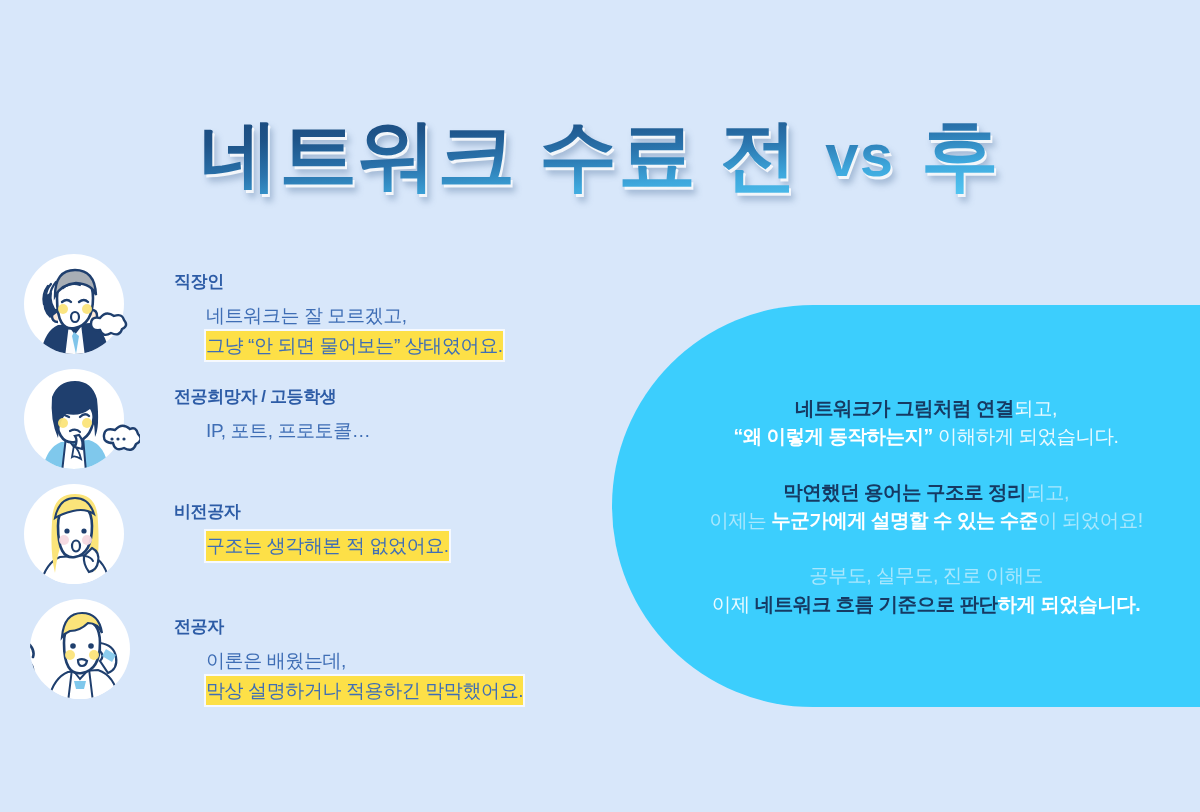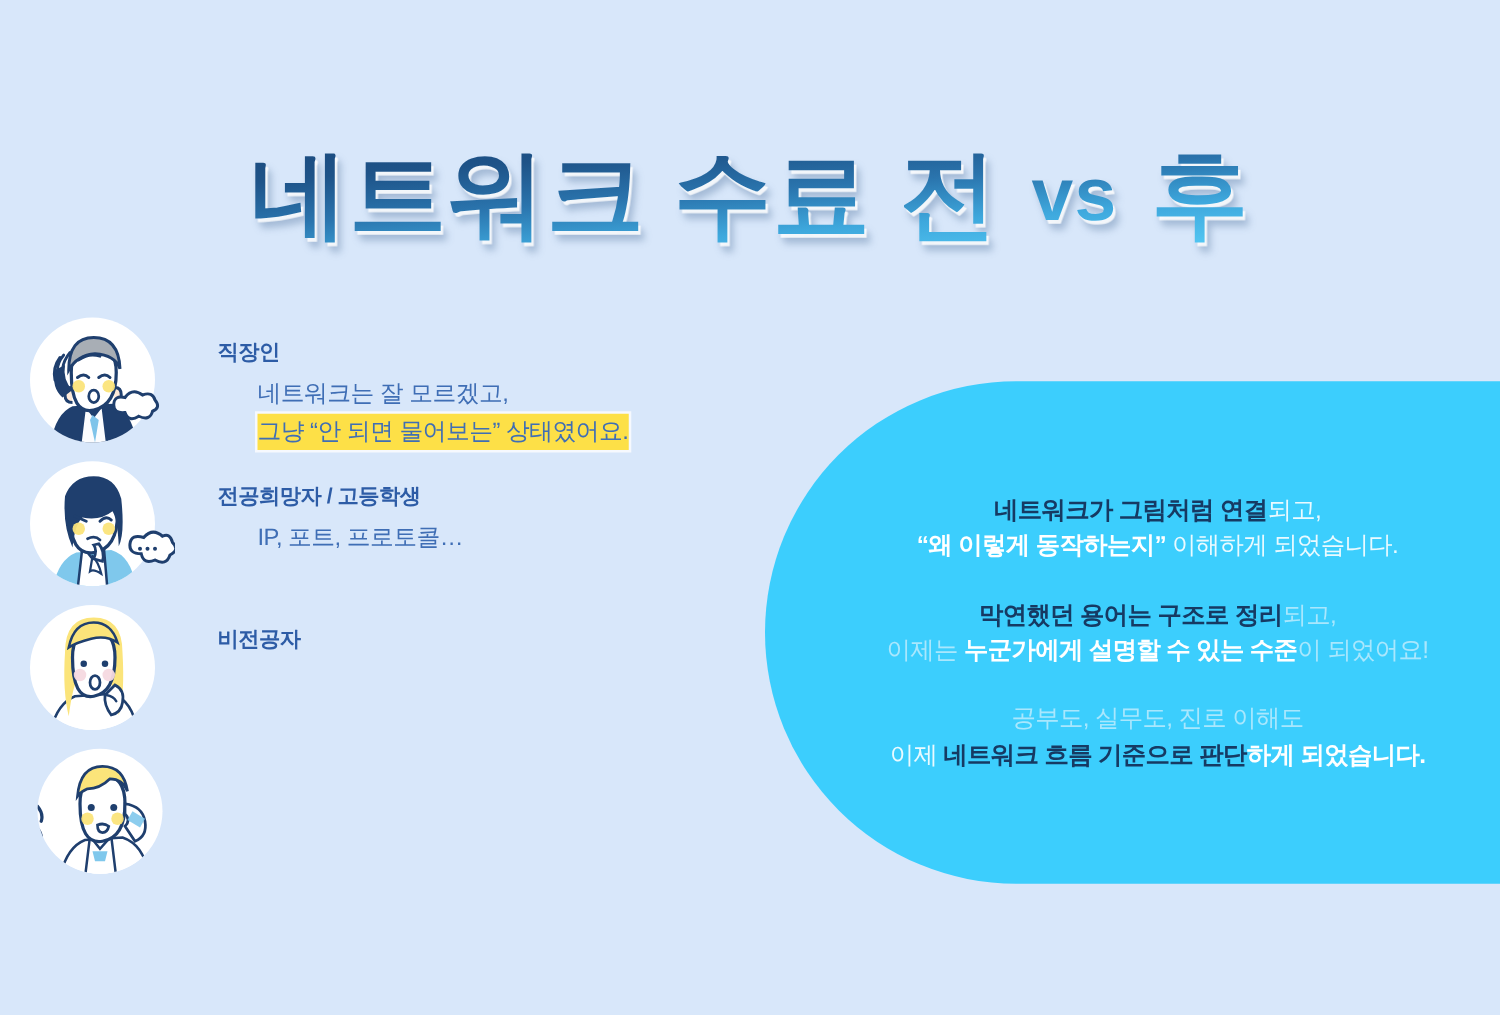--- a/index.html
+++ b/index.html
@@ -237,20 +237,21 @@
           <circle cx="45" cy="49" r="2.6" fill="#1f3f6e"></circle>
           <circle cx="62" cy="49" r="2.6" fill="#1f3f6e"></circle>
           <ellipse cx="54" cy="64" rx="4" ry="5.5" fill="none" stroke="#1f3f6e" stroke-width="2.2"></ellipse>
           <path d="M70 66 q8 4 6 14 q-1 8 -9 10 q-6-8 -5-16z" fill="#ffffff" stroke="#1f3f6e" stroke-width="2.2"></path>
           <path d="M63 74 q6 1 8 5" fill="none" stroke="#1f3f6e" stroke-width="2" stroke-linecap="round"></path>
         </g>
       </svg>
     </div>
     <div class="person-text">
       <div class="person-title">비전공자</div>
+      <span class="person-line hl">구조는 생각해본 적 없었어요.</span>
     </div>
   </div>
 
   <div class="person-row">
     <div class="avatar">
       <svg viewBox="0 0 118 105" width="118" height="105" xmlns="http://www.w3.org/2000/svg">
         <circle cx="58" cy="52" r="50" fill="#ffffff"></circle>
         <g clip-path="url(#c4)">
           <clipPath id="c4">
               <circle cx="58" cy="52" r="50"></circle>
@@ -265,20 +266,25 @@
           <circle cx="51" cy="49" r="2.8" fill="#1f3f6e"></circle>
           <circle cx="69" cy="49" r="2.8" fill="#1f3f6e"></circle>
           <path d="M56 63 q5-2 9 1 q-1 5 -5 5 q-4 0 -4-6z" fill="none" stroke="#1f3f6e" stroke-width="2.2"></path>
           <path d="M78 46 q14 2 16 14 q2 12 -8 16 l-8-12 q5-5 0-10z" fill="#ffffff" stroke="#1f3f6e" stroke-width="2.2"></path>
           <path d="M84 52 l10 6 -4 7 -10-6z" fill="#7fc8ec" opacity=".9"></path>
           <path d="M8 48 q5 6 3 12" fill="none" stroke="#1f3f6e" stroke-width="2.6" stroke-linecap="round"></path>
           <path d="M6 64 q6 5 5 12" fill="none" stroke="#1f3f6e" stroke-width="2.6" stroke-linecap="round"></path>
         </g>
       </svg>
     </div>
+    <div class="person-text">
+      <div class="person-title">전공자</div>
+      <span class="person-line">이론은 배웠는데,</span>
+      <span class="person-line hl">막상 설명하거나 적용하긴 막막했어요.</span>
+    </div>
   </div>
 
 </div>
 
 <div class="panel">
   <div class="panel-inner">
 
     <div class="para">
       <span class="ln">
         <span class="b-dark">네트워크가 그림처럼 연결</span><span class="t-white">되고,</span>

